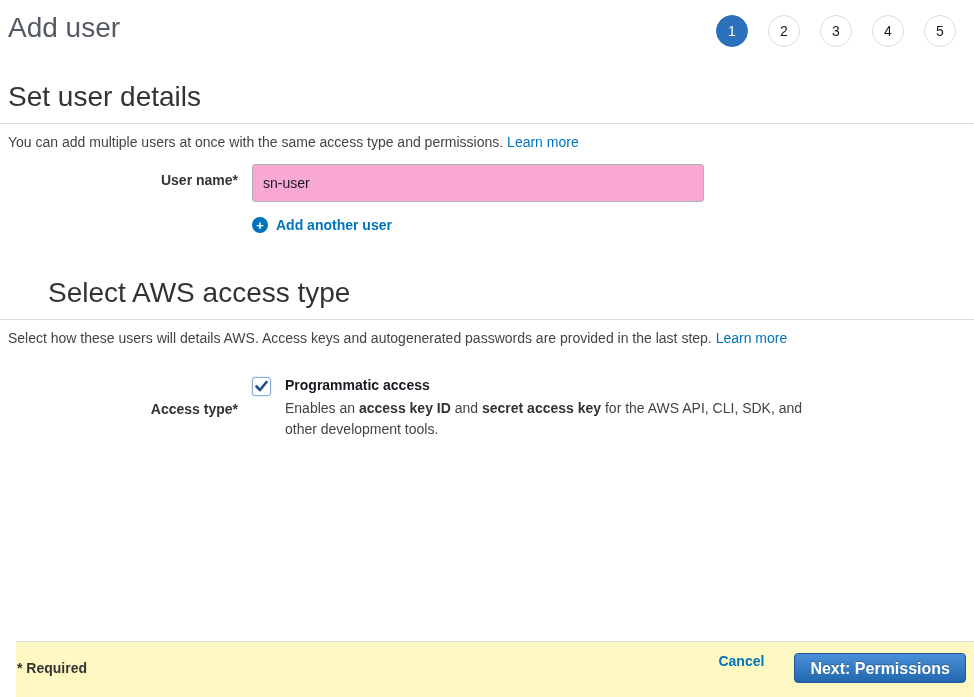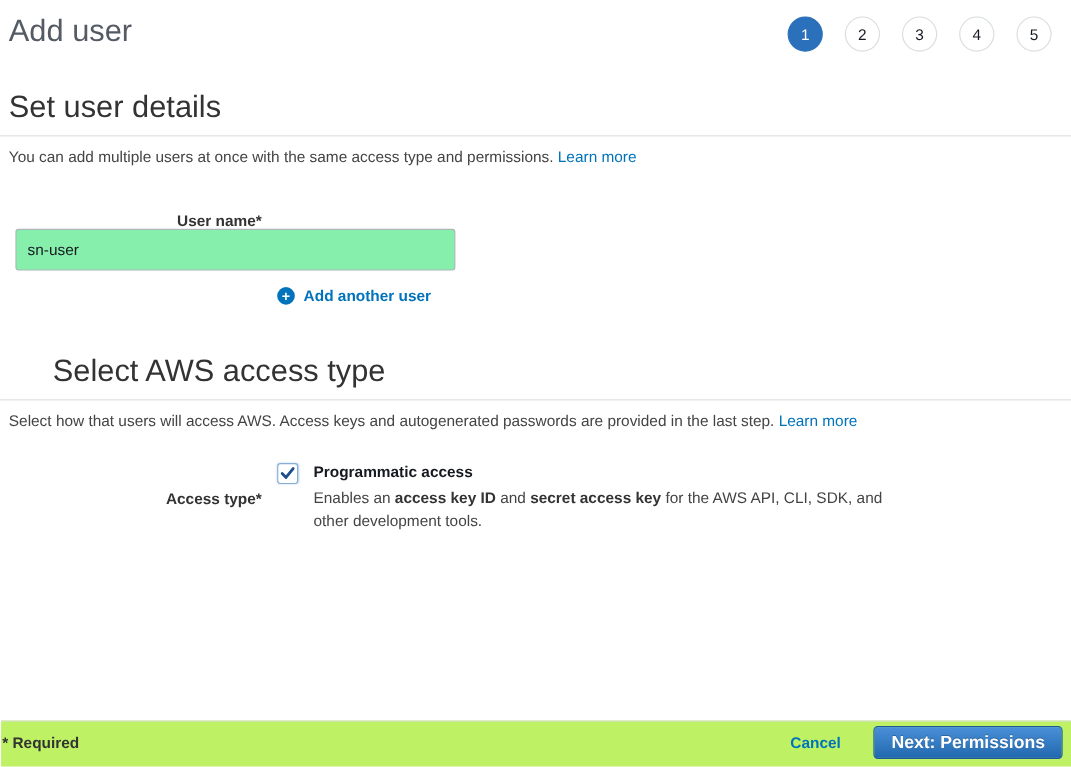--- a/index.html
+++ b/index.html
@@ -31,32 +31,32 @@
   .section-heading {
     font-size: 28px; font-weight: 400; color: #333;
     padding: 0 8px; margin-top: 34px; margin-bottom: 10px;
   }
   .rule { border: none; border-top: 1px solid #ddd; height: 0; width: 100%; }
   .section-desc { padding: 10px 8px 0 8px; color: #444; }
   a.link { color: #0073bb; text-decoration: none; cursor: pointer; }
   a.link.bold { font-weight: bold; }
 
   
-  .form-row { display: flex; margin-top: 34px; flex-direction: column; }
+  .form-row { display: flex; margin-top: 14px; }
   .label-col {
     width: 238px; text-align: right; font-weight: bold; color: #333;
     padding-top: 8px; flex: none;
   }
   .field-col { margin-left: 14px; }
   .username-input {
-    width: 400px; height: 33px;
+    width: 452px; height: 33px;
     border: 1px solid #aab7b8; border-radius: 3px;
     padding: 18px 10px; font-size: 14px; color: #16191f;
     font-family: "Liberation Sans", "DejaVu Sans", sans-serif;
-    outline: none; background: #86efac;
+    outline: none; background: #f9a8d4;
   }
   .add-user-link {
     display: inline-flex; align-items: center; gap: 8px;
     margin-left: 252px; margin-top: 15px;
     font-weight: bold; color: #0073bb; text-decoration: none; cursor: pointer;
   }
   .plus-icon {
     width: 16px; height: 16px; border-radius: 50%;
     background: #0073bb; color: #fff;
     display: inline-flex; align-items: center; justify-content: center;
@@ -73,27 +73,27 @@
     display: flex; align-items: center; justify-content: center; flex: none;
   }
   .checkbox.checked { border-color: #86aed6; box-shadow: 0 0 2px rgba(42,112,186,.35); }
   .option-text { margin-left: 14px; max-width: 525px; }
   .option-title { font-weight: bold; color: #16191f; line-height: 19px; }
   .option-desc { margin-top: 3px; line-height: 21px; color: #444; }
   .b { font-weight: bold; color: #333; }
 
   
   .footer {
-    position: absolute; left: 1px; right: 0; bottom: 0; height: 42px;
-    border-top: 1px solid #ddd; background: #bef264;
+    position: absolute; left: 16px; right: 0; bottom: 0; height: 56px;
+    border-top: 1px solid #ddd; background: #fef9c3;
     display: flex; align-items: center; justify-content: space-between;
     padding: 0 8px 4px 8px;
   }
   .required-note { font-weight: bold; color: #333; margin-left: -7px; }
-  .footer-actions { display: flex; align-items: center; gap: 30px; }
+  .footer-actions { display: flex; gap: 30px; }
   .next-button {
     background: linear-gradient(to bottom, #4a90d9, #2268ae);
     border: 1px solid #1c5a97; border-radius: 4px;
     color: #fff; font-weight: bold; font-size: 16px;
     font-family: "Liberation Sans", "DejaVu Sans", sans-serif;
     padding: 6px 15px; height: 30px; cursor: pointer;
     text-shadow: 0 -1px 0 rgba(0,0,0,.25);
   }
 </style>
 </head>
@@ -130,21 +130,21 @@
 
 <a class="add-user-link">
   <span class="plus-icon">+</span>
   <span>Add another user</span>
 </a>
 
 
 <h2 class="section-heading" style="margin-top:44px;padding-left:48px;">Select AWS access type</h2>
 <hr class="rule">
 <p class="section-desc">
-  <span>Select how that users will access AWS. Access keys and autogenerated passwords are provided in the last step.</span>
+  <span>Select how these users will details AWS. Access keys and autogenerated passwords are provided in the last step.</span>
   <a class="link">Learn more</a>
 </p>
 
 <div class="access-row">
   <label class="label-col" style="padding-top:2px;">Access type*</label>
   <div class="field-col" style="margin-left:14px;">
 
     <div class="option">
       <span class="checkbox checked">
         <svg width="13" height="13" viewBox="0 0 13 13">

